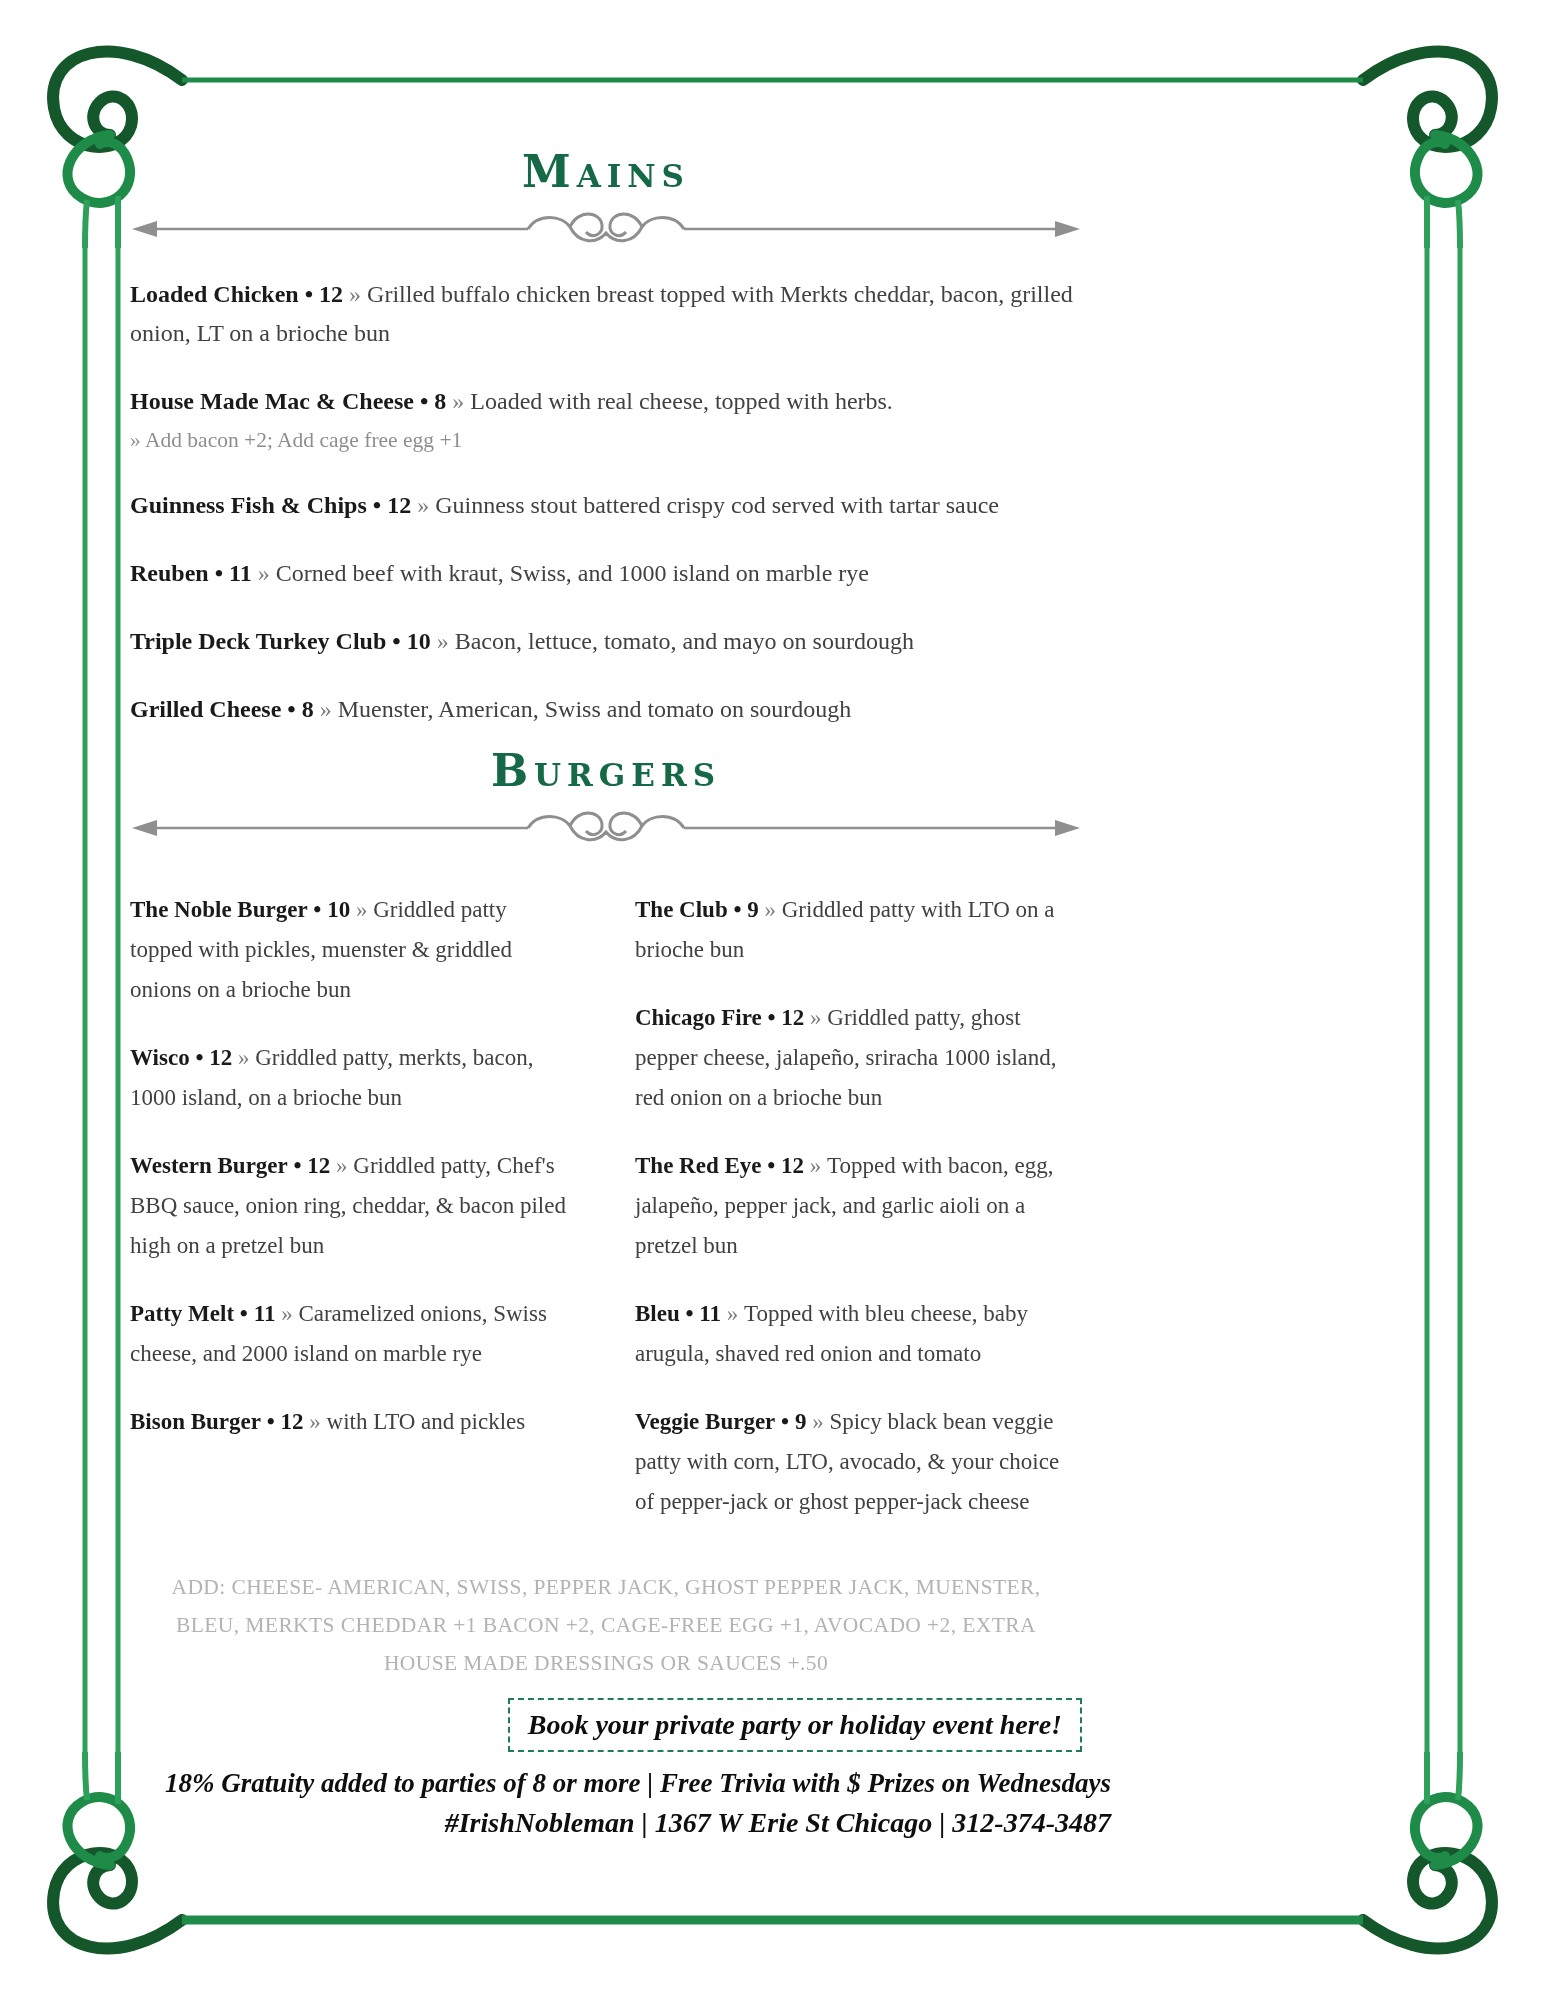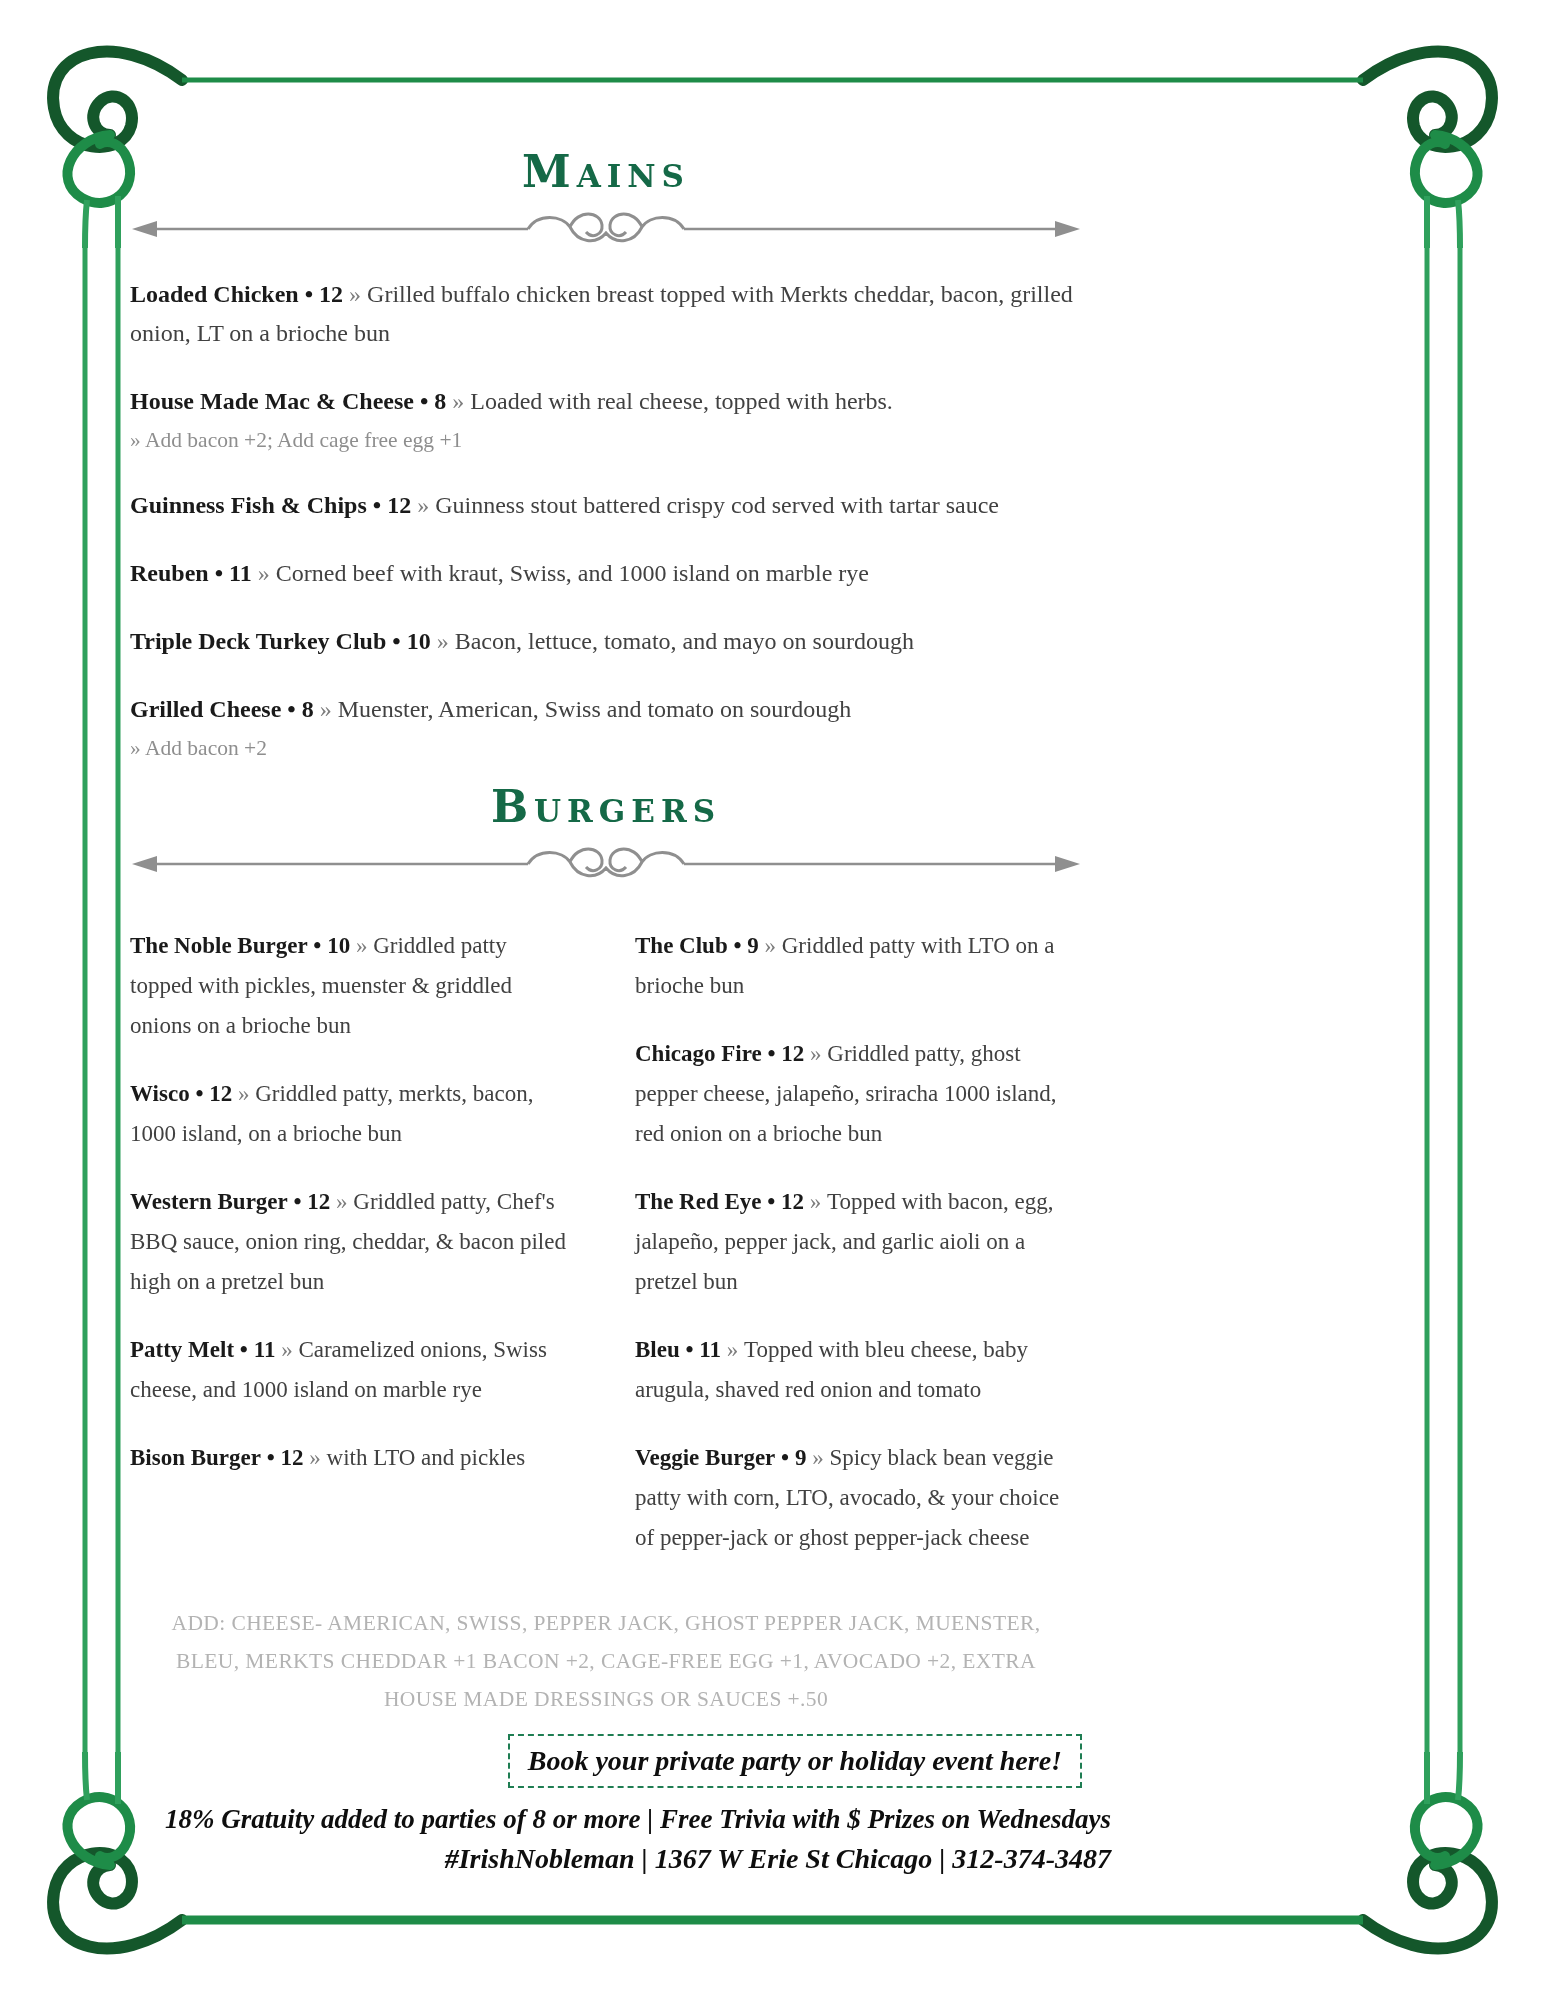--- a/index.html
+++ b/index.html
@@ -117,21 +117,20 @@
         <span class="nm">Guinness Fish &amp; Chips</span><span class="pr">12</span><span class="ds">Guinness stout battered crispy cod served with tartar sauce</span>
       </div>
       <div class="item">
         <span class="nm">Reuben</span><span class="pr">11</span><span class="ds">Corned beef with kraut, Swiss, and 1000 island on marble rye</span>
       </div>
       <div class="item">
         <span class="nm">Triple Deck Turkey Club</span><span class="pr">10</span><span class="ds">Bacon, lettuce, tomato, and mayo on sourdough</span>
       </div>
       <div class="item">
         <span class="nm">Grilled Cheese</span><span class="pr">8</span><span class="ds">Muenster, American, Swiss and tomato on sourdough</span>
-        <div class="note">» Add bacon +2</div>
       </div>
     </div>
 
     <h1 class="sec-title second">Burgers</h1>
 
     <svg class="divider" width="952" height="34" viewBox="0 0 952 34">
       <g stroke="#8f8f8f" fill="#8f8f8f">
         <line x1="8" y1="17" x2="398" y2="17" stroke-width="2.5"></line>
         <line x1="554" y1="17" x2="944" y2="17" stroke-width="2.5"></line>
         <polygon points="2,17 27,9 27,25" stroke="none"></polygon>
@@ -147,21 +146,21 @@
         <div class="item">
           <span class="nm">The Noble Burger</span><span class="pr">10</span><span class="ds">Griddled patty topped with pickles, muenster &amp; griddled onions on a brioche bun</span>
         </div>
         <div class="item">
           <span class="nm">Wisco</span><span class="pr">12</span><span class="ds">Griddled patty, merkts, bacon, 1000 island, on a brioche bun</span>
         </div>
         <div class="item">
           <span class="nm">Western Burger</span><span class="pr">12</span><span class="ds">Griddled patty, Chef's BBQ sauce, onion ring, cheddar, &amp; bacon piled high on a pretzel bun</span>
         </div>
         <div class="item">
-          <span class="nm">Patty Melt</span><span class="pr">11</span><span class="ds">Caramelized onions, Swiss cheese, and 1000 island on marble rye</span>
+          <span class="nm">Patty Melt</span><span class="pr">11</span><span class="ds">Caramelized onions, Swiss cheese, and 2000 island on marble rye</span>
         </div>
         <div class="item">
           <span class="nm">Bison Burger</span><span class="pr">12</span><span class="ds">with LTO and pickles</span>
         </div>
       </div>
       <div class="col-gap"></div>
       <div class="col-right">
         <div class="item">
           <span class="nm">The Club</span><span class="pr">9</span><span class="ds">Griddled patty with LTO on a brioche bun</span>
         </div>

